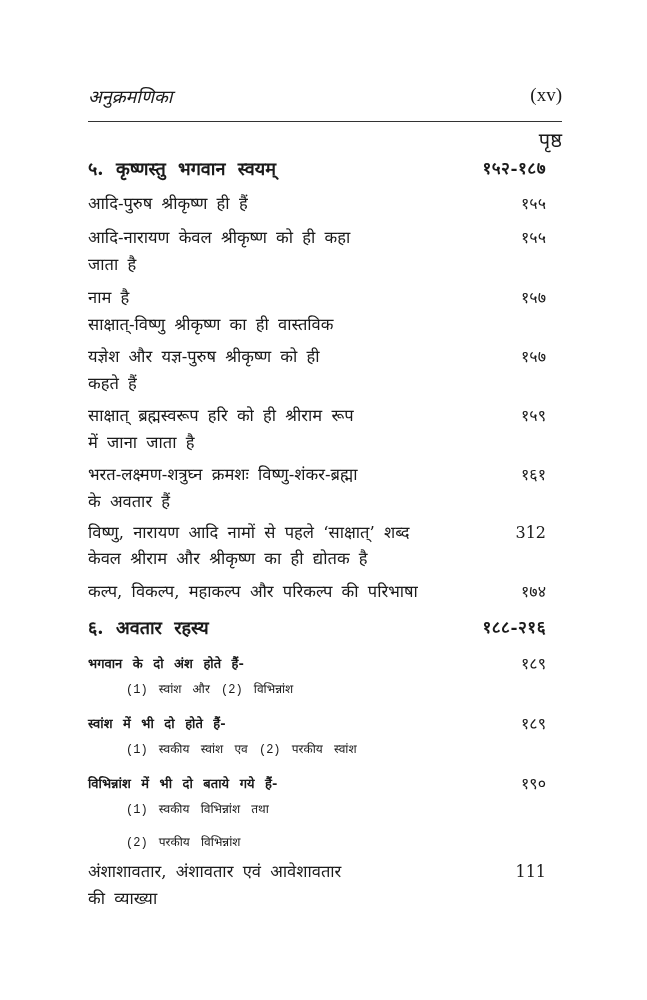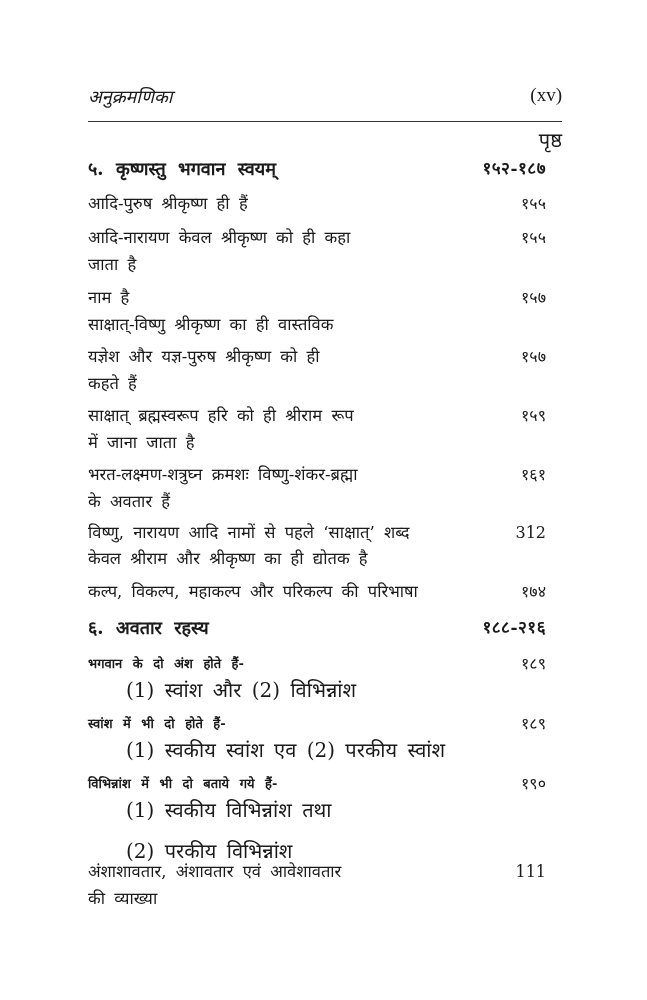--- a/index.html
+++ b/index.html
@@ -18,21 +18,21 @@
   .col-head {
     position: absolute; top: 126px; right: 0; font-size: 20px; font-weight: normal;
   }
   .entry { position: absolute; left: 0; width: 474px; font-size: 16.5px; line-height: 27px; }
   .entry .text { display: block; width: 390px; word-spacing: 4px; }
   .entry .pg { position: absolute; right: 16px; top: 0; font-size: 16px; }
   .entry.section { font-size: 18px; font-weight: bold; }
   .entry.section .text { width: 360px; word-spacing: 6px; }
   .entry.section .pg { font-size: 17px; letter-spacing: 0.5px; }
   .entry.bold .text { font-weight: bold; font-size: 13px; word-spacing: 6px; }
-  .sub { display: block; padding-left: 38px; font-size: 20px; word-spacing: 4px; }
+  .sub { display: block; padding-left: 38px; font-size: 12px; word-spacing: 4px; font-family: Liberation Mono, monospace; }
 </style>
 </head>
 <body>
 
 <div class="page">
   <div class="running-head">
     <span class="title">अनुक्रमणिका</span>
     <span class="pageno">(xv)</span>
   </div>
   <div class="rule"></div>
@@ -102,21 +102,21 @@
 
   <div class="entry bold" style="top:710px">
     <span class="text">स्वांश में भी दो होते हैं-</span>
     <span class="sub">(1) स्वकीय स्वांश एव (2) परकीय स्वांश</span>
     <span class="pg">१८९</span>
   </div>
 
   <div class="entry bold" style="top:770px">
     <span class="text">विभिन्नांश में भी दो बताये गये हैं-</span>
     <span class="sub">(1) स्वकीय विभिन्नांश तथा</span>
-    <span class="sub" style="margin-top:14px">(2) परकीय विभिन्नांश</span>
+    <span class="sub" style="margin-top:6px">(2) परकीय विभिन्नांश</span>
     <span class="pg">१९०</span>
   </div>
 
   <div class="entry" style="top:858px">
     <span class="text">अंशाशावतार, अंशावतार एवं आवेशावतार</span>
     <span class="text">की व्याख्या</span>
     <span class="pg">111</span>
   </div>
 </div>
 

